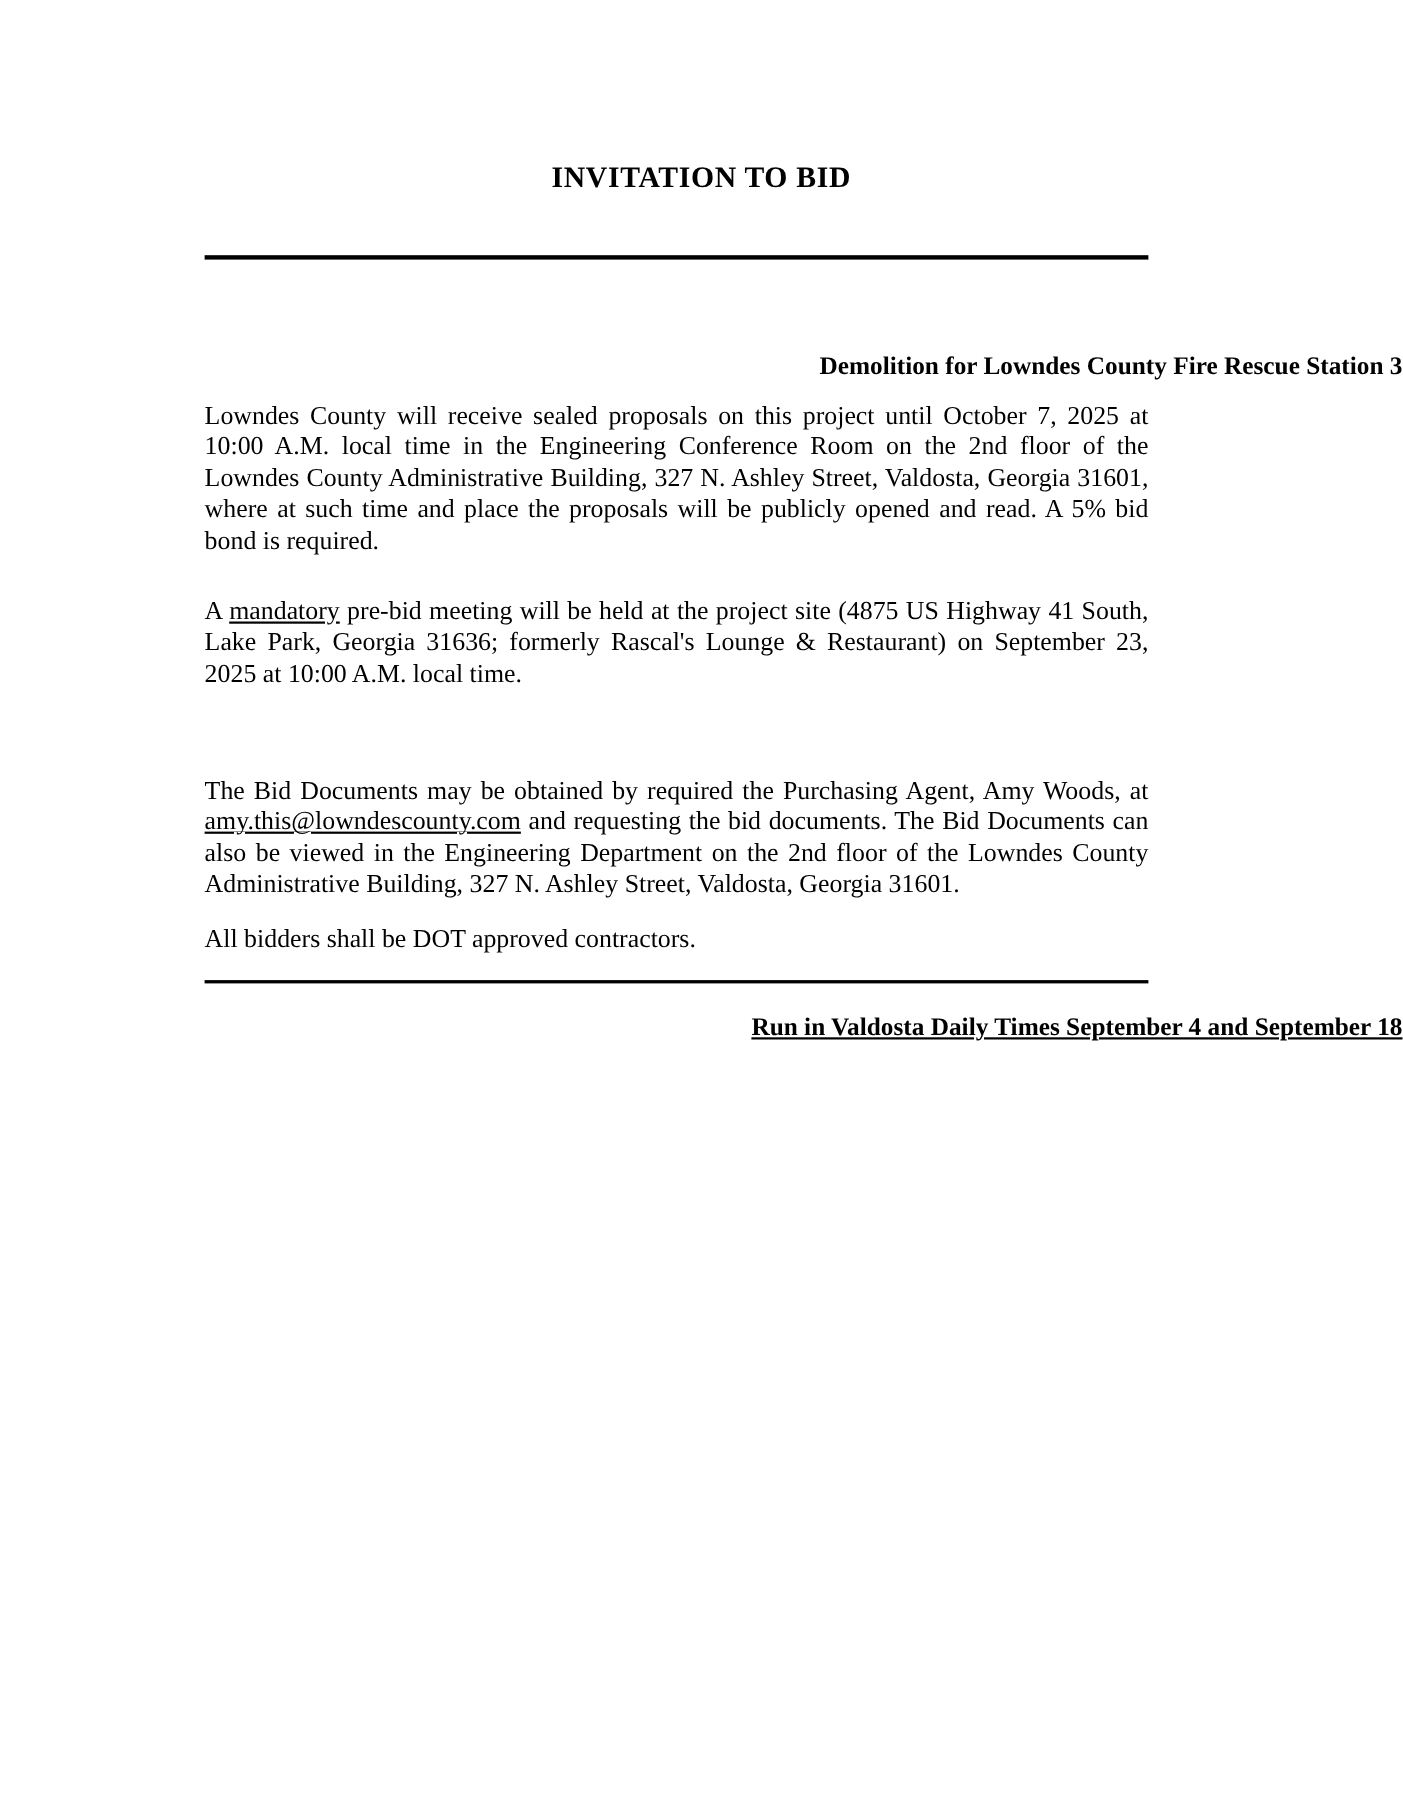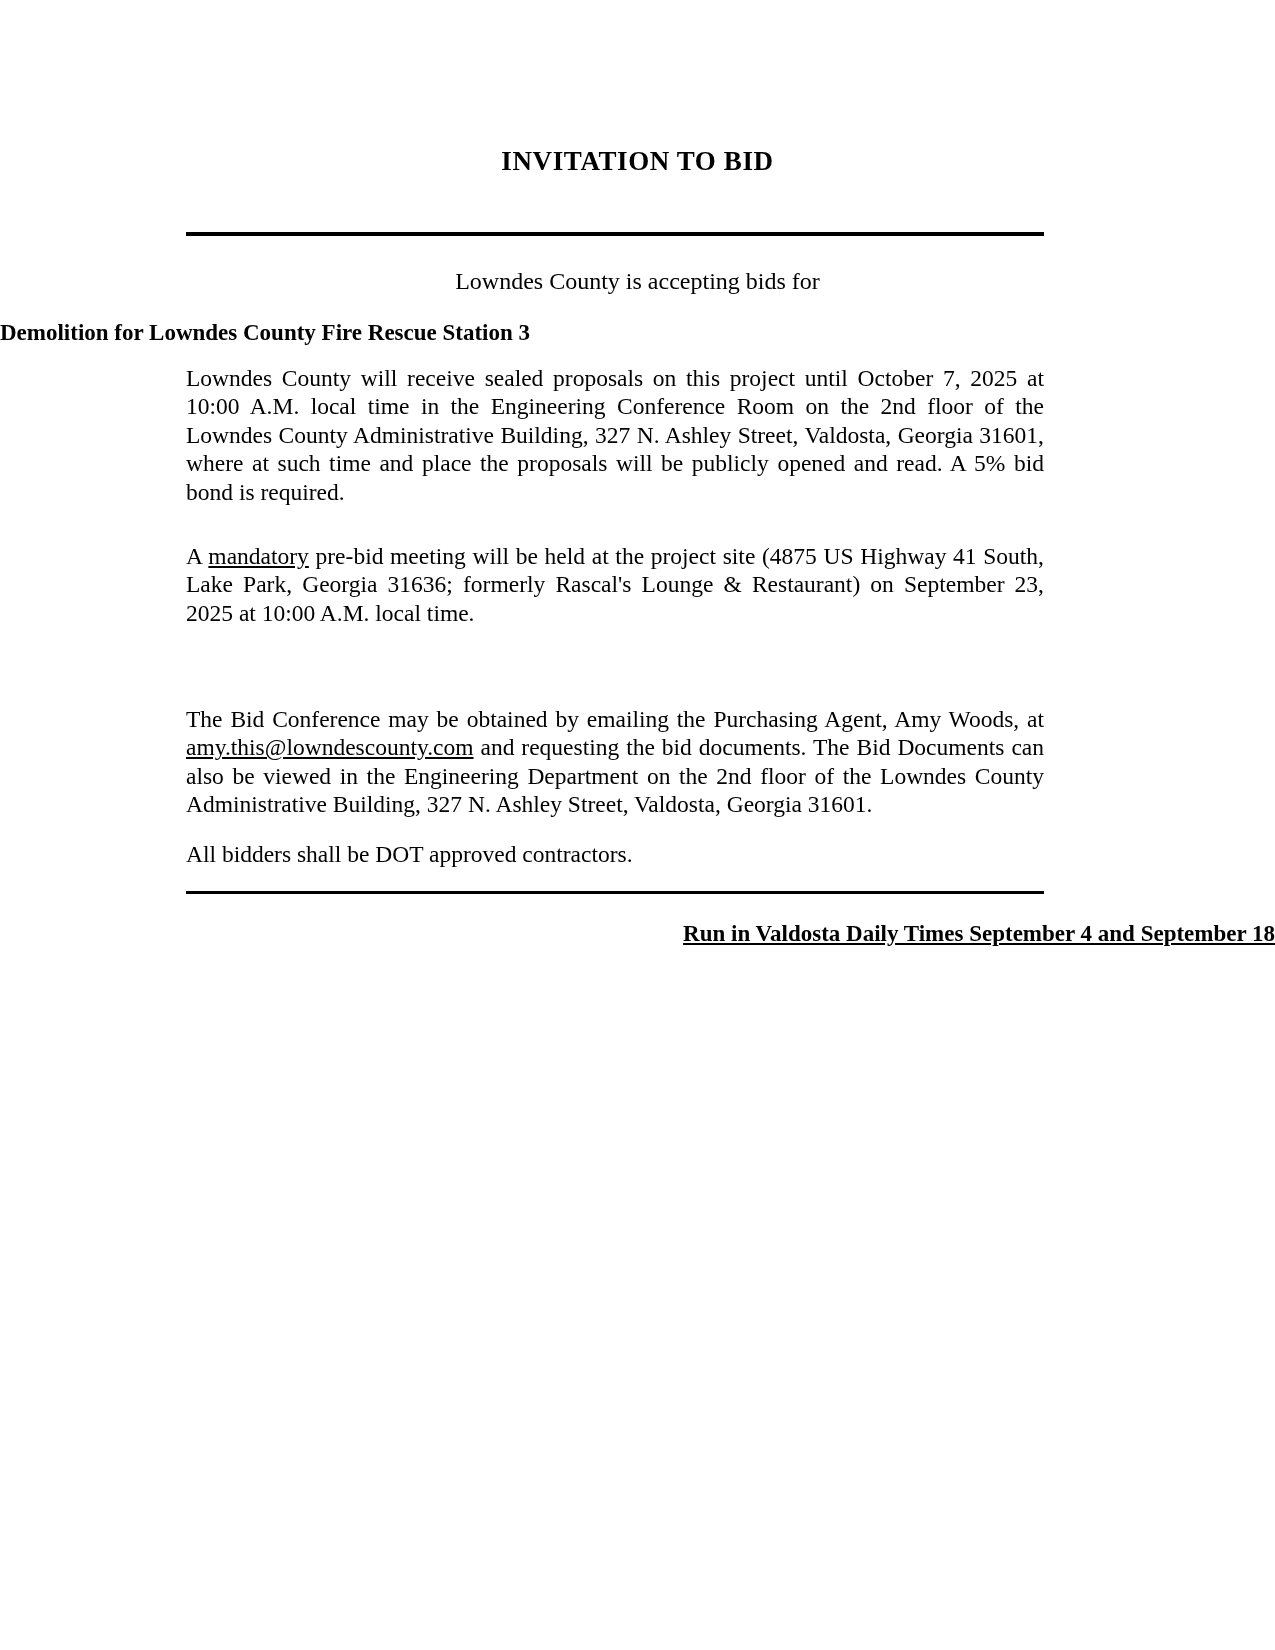--- a/index.html
+++ b/index.html
@@ -51,21 +51,21 @@
     left: 0;
     width: 1275px;
     text-align: center;
     font-size: 24px;
   }
   .project-title {
     position: absolute;
     top: 320px;
     left: 0;
     width: 1275px;
-    text-align: left;
+    text-align: right;
     font-size: 23px;
     font-weight: bold;
   }
   .body-block {
     position: absolute;
     left: 186px;
     width: 858px;
     font-size: 23.5px;
     line-height: 1.21;
     text-align: justify;
@@ -95,35 +95,34 @@
 </style>
 </head>
 <body>
 
 <div class="page">
 
   <div class="doc-title">INVITATION TO BID</div>
 
   <div class="rule rule-top"></div>
 
-  <div class="accepting">Lowndes County is accepting bids for</div>
 
   <div class="project-title">Demolition for Lowndes County Fire Rescue Station 3</div>
 
   <div class="body-block p1">
     <span>Lowndes County will receive sealed proposals on this project until October 7, 2025 at 10:00 A.M. local time in the Engineering Conference Room on the 2nd floor of the Lowndes County Administrative Building, 327 N. Ashley Street, Valdosta, Georgia 31601, where at such time and place the proposals will be publicly opened and read. A 5% bid bond is required.</span>
   </div>
 
   <div class="body-block p2">
     <span>A </span><span class="u">mandatory</span><span> pre-bid meeting will be held at the project site (4875 US Highway 41 South, Lake Park, Georgia 31636; formerly Rascal's Lounge &amp; Restaurant) on September 23, 2025 at 10:00 A.M. local time.</span>
   </div>
 
 
   <div class="body-block p4">
-    <span>The Bid Conference may be obtained by emailing the Purchasing Agent, Amy Woods, at </span><a class="email-link" href="#">amy.this@lowndescounty.com</a><span> and requesting the bid documents. The Bid Documents can also be viewed in the Engineering Department on the 2nd floor of the Lowndes County Administrative Building, 327 N. Ashley Street, Valdosta, Georgia 31601.</span>
+    <span>The Bid Documents may be obtained by required the Purchasing Agent, Amy Woods, at </span><a class="email-link" href="#">amy.this@lowndescounty.com</a><span> and requesting the bid documents. The Bid Documents can also be viewed in the Engineering Department on the 2nd floor of the Lowndes County Administrative Building, 327 N. Ashley Street, Valdosta, Georgia 31601.</span>
   </div>
 
   <div class="body-block p5">All bidders shall be DOT approved contractors.</div>
 
   <div class="rule rule-bottom"></div>
 
   <div class="footer-note">Run in Valdosta Daily Times September 4 and September 18</div>
 
 </div>
 

